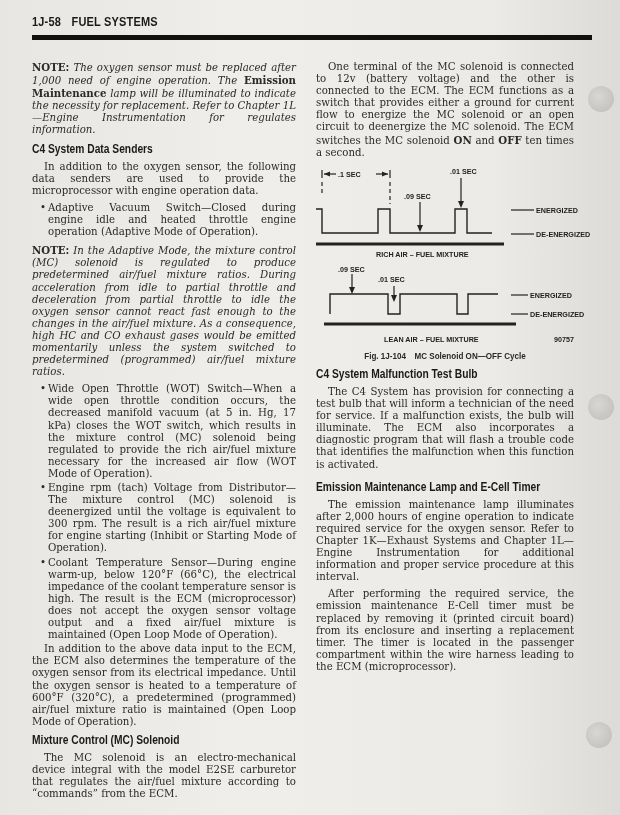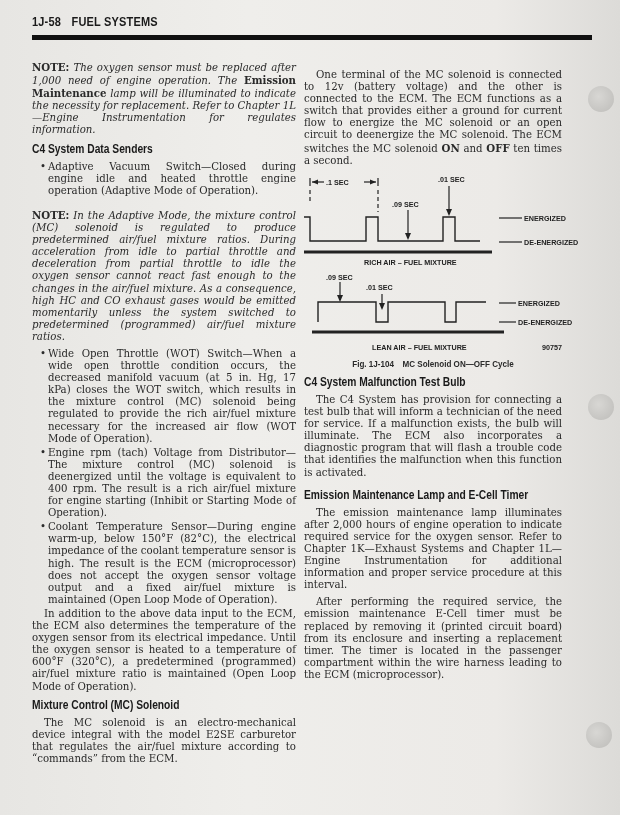--- a/index.html
+++ b/index.html
@@ -19,21 +19,21 @@
     font-size: 12.5px; letter-spacing: 0.2px; color: #1a1a1a;
     transform: scaleX(0.88); transform-origin: left;
   }
   .header span + span { margin-left: 12px; }
   .header-rule {
     position: absolute; left: 32px; top: 35px; width: 560px; height: 5px;
     background: #111;
   }
   .col { position: absolute; font-size: 10.2px; line-height: 12.1px; }
   .col-left { left: 32px; top: 61px; width: 264px; }
-  .col-right { left: 304px; top: 61px; width: 258px; margin-top: 8px; }
+  .col-right { left: 316px; top: 61px; width: 258px; }
   p { margin: 0 0 5px 0; text-align: justify; }
   .indent { text-indent: 12px; }
   .note-label { font-weight: bold; font-style: normal; }
   .note { font-style: italic; }
   .note b { font-style: normal; }
   h2 {
     margin: 6px 0 6px 0;
     font-family: "Liberation Sans", sans-serif; font-weight: bold;
     font-size: 12.5px; color: #1a1a1a;
     transform: scaleX(0.82); transform-origin: left; white-space: nowrap;
@@ -69,28 +69,29 @@
 
 <div class="col col-left">
   <p class="note">
     <span class="note-label">NOTE:</span>
     <span>The oxygen sensor must be replaced after 1,000 need of engine operation. The</span>
     <b>Emission Maintenance</b>
     <span>lamp will be illuminated to indicate the necessity for replacement. Refer to Chapter 1L—Engine Instrumentation for regulates information.</span>
   </p>
 
   <h2>C4 System Data Senders</h2>
+  <p class="indent">In addition to the oxygen sensor, the following data senders are used to provide the microprocessor with engine operation data.</p>
   <p class="bullet"><span class="dot">•</span><span>Adaptive Vacuum Switch—Closed during engine idle and heated throttle engine operation (Adaptive Mode of Operation).</span></p>
-  <p class="note" style="margin-top:12px;">
+  <p class="note" style="margin-top:6px;">
     <span class="note-label">NOTE:</span>
     <span>In the Adaptive Mode, the mixture control (MC) solenoid is regulated to produce predetermined air/fuel mixture ratios. During acceleration from idle to partial throttle and deceleration from partial throttle to idle the oxygen sensor cannot react fast enough to the changes in the air/fuel mixture. As a consequence, high HC and CO exhaust gases would be emitted momentarily unless the system switched to predetermined (programmed) air/fuel mixture ratios.</span>
   </p>
   <p class="bullet"><span class="dot">•</span><span>Wide Open Throttle (WOT) Switch—When a wide open throttle condition occurs, the decreased manifold vacuum (at 5 in. Hg, 17 kPa) closes the WOT switch, which results in the mixture control (MC) solenoid being regulated to provide the rich air/fuel mixture necessary for the increased air flow (WOT Mode of Operation).</span></p>
-  <p class="bullet"><span class="dot">•</span><span>Engine rpm (tach) Voltage from Distributor—The mixture control (MC) solenoid is deenergized until the voltage is equivalent to 400 rpm. The result is a rich air/fuel mixture for engine starting (Inhibit or Starting Mode of Operation).</span></p>
-  <p class="bullet"><span class="dot">•</span><span>Coolant Temperature Sensor—During engine warm-up, below 150°F (82°C), the electrical impedance of the coolant temperature sensor is high. The result is the ECM (microprocessor) does not accept the oxygen sensor voltage output and a fixed air/fuel mixture is maintained (Open Loop Mode of Operation).</span></p>
+  <p class="bullet"><span class="dot">•</span><span>Engine rpm (tach) Voltage from Distributor—The mixture control (MC) solenoid is deenergized until the voltage is equivalent to 300 rpm. The result is a rich air/fuel mixture for engine starting (Inhibit or Starting Mode of Operation).</span></p>
+  <p class="bullet"><span class="dot">•</span><span>Coolant Temperature Sensor—During engine warm-up, below 120°F (66°C), the electrical impedance of the coolant temperature sensor is high. The result is the ECM (microprocessor) does not accept the oxygen sensor voltage output and a fixed air/fuel mixture is maintained (Open Loop Mode of Operation).</span></p>
   <p class="indent">In addition to the above data input to the ECM, the ECM also determines the temperature of the oxygen sensor from its electrical impedance. Until the oxygen sensor is heated to a temperature of 600°F (320°C), a predetermined (programmed) air/fuel mixture ratio is maintained (Open Loop Mode of Operation).</p>
 
   <h2>Mixture Control (MC) Solenoid</h2>
   <p class="indent">The MC solenoid is an electro-mechanical device integral with the model E2SE carburetor that regulates the air/fuel mixture according to “commands” from the ECM.</p>
 </div>
 
 <div class="col col-right">
   <p class="indent">
     <span>One terminal of the MC solenoid is connected to 12v (battery voltage) and the other is connected to the ECM. The ECM functions as a switch that provides either a ground for current flow to energize the MC solenoid or an open circuit to deenergize the MC solenoid. The ECM switches the MC solenoid</span>
     <b>ON</b>

